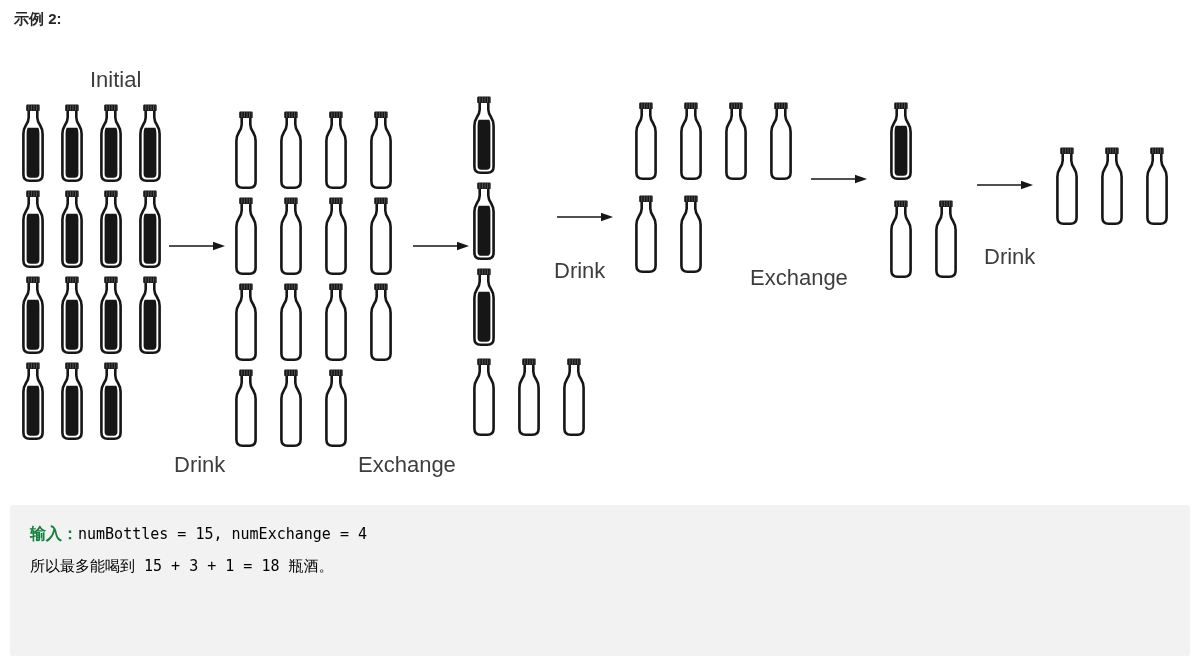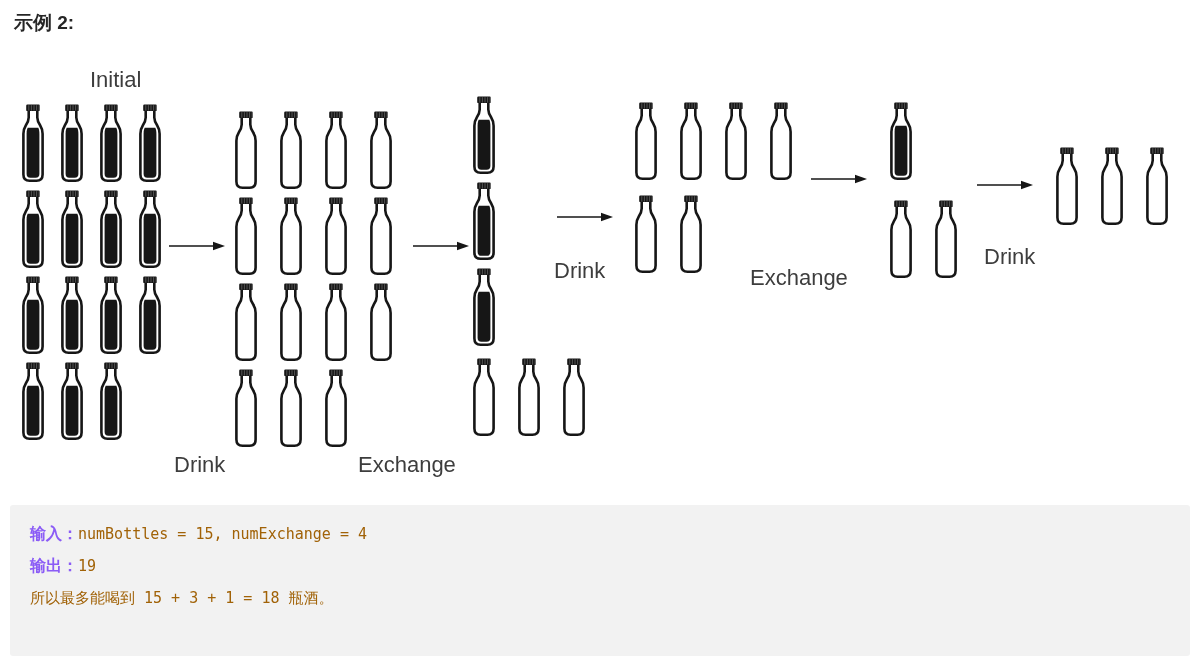--- a/index.html
+++ b/index.html
@@ -5,21 +5,21 @@
   html,body{margin:0;padding:0;background:#ffffff;}
   .page{
     position:relative;
     width:1200px;height:664px;
     background:#fff;
     overflow:hidden;
     font-family:"Liberation Sans",sans-serif;
   }
   .heading{
     position:absolute;left:14px;top:10px;
-    font-size:19px;font-weight:bold;color:#262626;
+    font-size:15px;font-weight:bold;color:#262626;
   }
   .diagram{position:absolute;left:0;top:0;width:1200px;height:500px;}
   .dlabel{
     position:absolute;
     font-size:22px;color:var(--label,#3d3d3d);
     white-space:nowrap;
   }
   .lab-initial{left:90px;top:67px;}
   .lab-drink1{left:174px;top:452px;}
   .lab-exchange1{left:358px;top:452px;}
@@ -53,25 +53,25 @@
     position:absolute;left:10px;top:505px;
     width:1180px;height:151px;
     background:var(--blockbg,#f2f2f2);
     border-radius:3px;
     box-sizing:border-box;
     padding:13px 20px;
   }
   .code-line{line-height:31px;white-space:pre;}
   .code-line .lbl{
     font-family:"Liberation Sans",sans-serif;
-    font-weight:bold;font-size:16px;color:#8b5cf6;
+    font-weight:bold;font-size:16px;color:#15803d;
   }
   .code-line .val{
     font-family:"DejaVu Sans Mono",monospace;
-    font-size:15px;color:#a16207;
+    font-size:15px;color:#000000;
   }
 </style>
 </head>
 <body>
 
 <div class="page" style="--label: #3d3d3d; --blockbg: #f2f2f2;">
 
   <div class="heading">示例 2:</div>
 
   <div class="diagram">
@@ -734,17 +734,16 @@
     <line x1="19.2" y1="1.2" x2="19.2" y2="6.6"></line>
   </g>
 </svg></span>
         </div>
       </div>
 
   </div>
 
   <div class="example-block">
     <div class="code-line"><span class="lbl">输入：</span><span class="val">numBottles = 15, numExchange = 4</span></div>
-    <div class="code-line"><span class="lbl">输出：</span><span class="val">19</span></div>
     <div class="code-line"><span class="val">所以最多能喝到 15 + 3 + 1 = 18 瓶酒。</span></div>
   </div>
 
 </div>
 
 </body></html>

